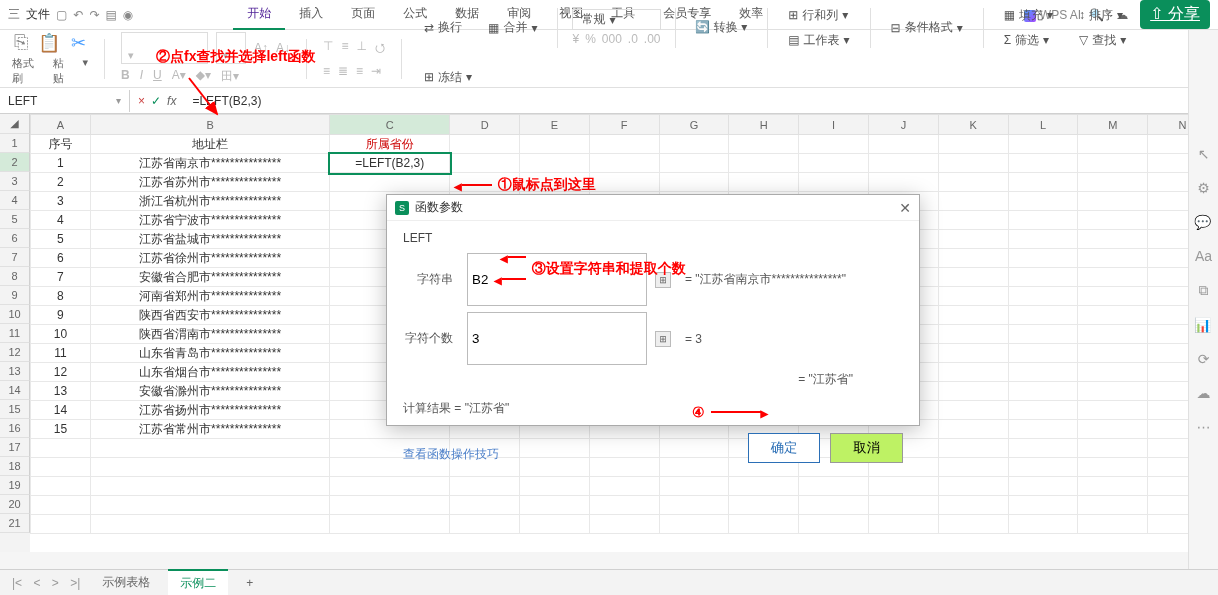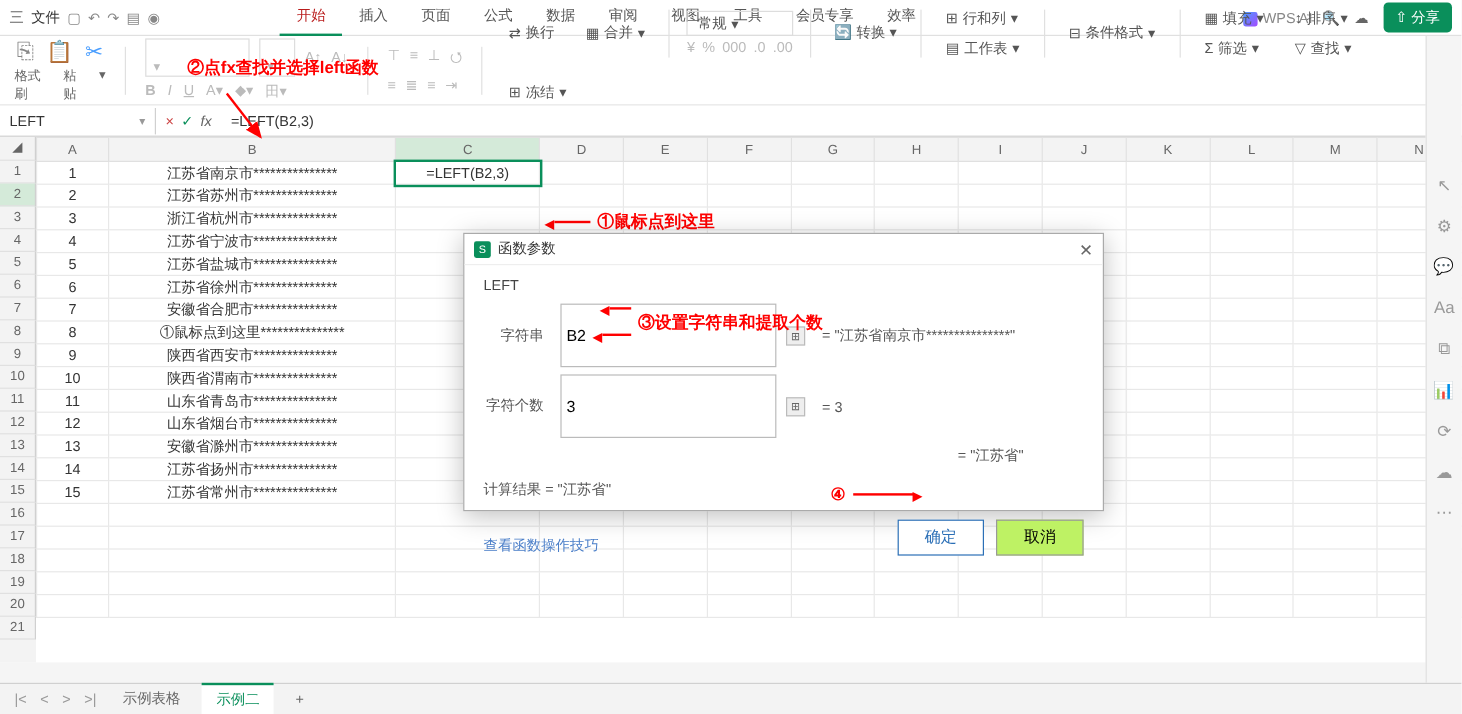--- a/index.html
+++ b/index.html
@@ -3,23 +3,23 @@
 <meta charset="utf-8">
 <style>
 * { margin:0; padding:0; box-sizing:border-box; font-family:"Microsoft YaHei",Arial,sans-serif; }
 body { background:#f5f5f5; font-size:12px; color:#333; width:1218px; height:595px; overflow:hidden; position:relative; }
 
 
 .topbar { height:30px; background:#fff; display:flex; align-items:center; padding:0 8px; border-bottom:1px solid #e0e0e0; }
 .topbar .menu-icon { margin-right:6px; color:#666; }
 .topbar .tabs { display:flex; gap:0; margin-left:100px; }
 .topbar .tab { padding:6px 14px; cursor:pointer; color:#555; }
-.topbar .tab.active { color:#b91c1c; border-bottom:2px solid #0a8f5b; font-weight:500; }
+.topbar .tab.active { color:#4c1d95; border-bottom:2px solid #0a8f5b; font-weight:500; }
 .topbar .right { margin-left:auto; display:flex; align-items:center; gap:12px; color:#666; }
-.share-btn { background:#0a8f5b; color:#fff; padding:4px 10px; border-radius:4px; font-size:12px; }
+.share-btn { background:#0a8f5b; color:#fff; padding:4px 10px; border-radius:4px; font-size:16px;text-decoration:underline; }
 .small-icons { display:flex; gap:6px; align-items:center; color:#888; margin-left:6px;}
 
 
 .ribbon { height:58px; background:#fff; border-bottom:1px solid #e0e0e0; display:flex; align-items:center; padding:4px 12px; gap:16px; position:relative;}
 .ribbon-group { display:flex; flex-direction:column; align-items:center; gap:2px; color:#666; font-size:11px; }
 .ribbon-group .icons { display:flex; gap:10px; font-size:18px; color:#888;}
 .ribbon-sep { width:1px; height:40px; background:#e0e0e0; }
 .ribbon-right { display:flex; gap:14px; align-items:center; color:#555; font-size:12px; flex-wrap:wrap; }
 .ribbon-pill { display:flex; align-items:center; gap:4px; padding:3px 6px; }
 
@@ -266,20 +266,36 @@
         <th style="width:70px">G</th>
         <th style="width:70px">H</th>
         <th style="width:70px">I</th>
         <th style="width:70px">J</th>
         <th style="width:70px">K</th>
         <th style="width:70px">L</th>
         <th style="width:70px">M</th>
         <th style="width:70px">N</th>
       </tr>
       <tr>
+        <td>序号</td>
+        <td>地址栏</td>
+        <td class="header-red">所属省份</td>
+        <td></td>
+            <td></td>
+            <td></td>
+            <td></td>
+            <td></td>
+            <td></td>
+            <td></td>
+            <td></td>
+            <td></td>
+            <td></td>
+            <td></td>
+      </tr>
+      <tr>
         <td>1</td>
         <td>江苏省南京市***************</td>
         <td class="cell-editing" style="color:#333">=LEFT(B2,3)</td>
         <td></td>
             <td></td>
             <td></td>
             <td></td>
             <td></td>
             <td></td>
             <td></td>
@@ -379,21 +395,21 @@
             <td></td>
             <td></td>
             <td></td>
             <td></td>
             <td></td>
             <td></td>
             <td></td>
           </tr>
       <tr>
             <td>8</td>
-            <td>①鼠标点到这里***************</td>
+            <td>河南省郑州市***************</td>
             <td></td>
             <td></td>
             <td></td>
             <td></td>
             <td></td>
             <td></td>
             <td></td>
             <td></td>
             <td></td>
             <td></td>

